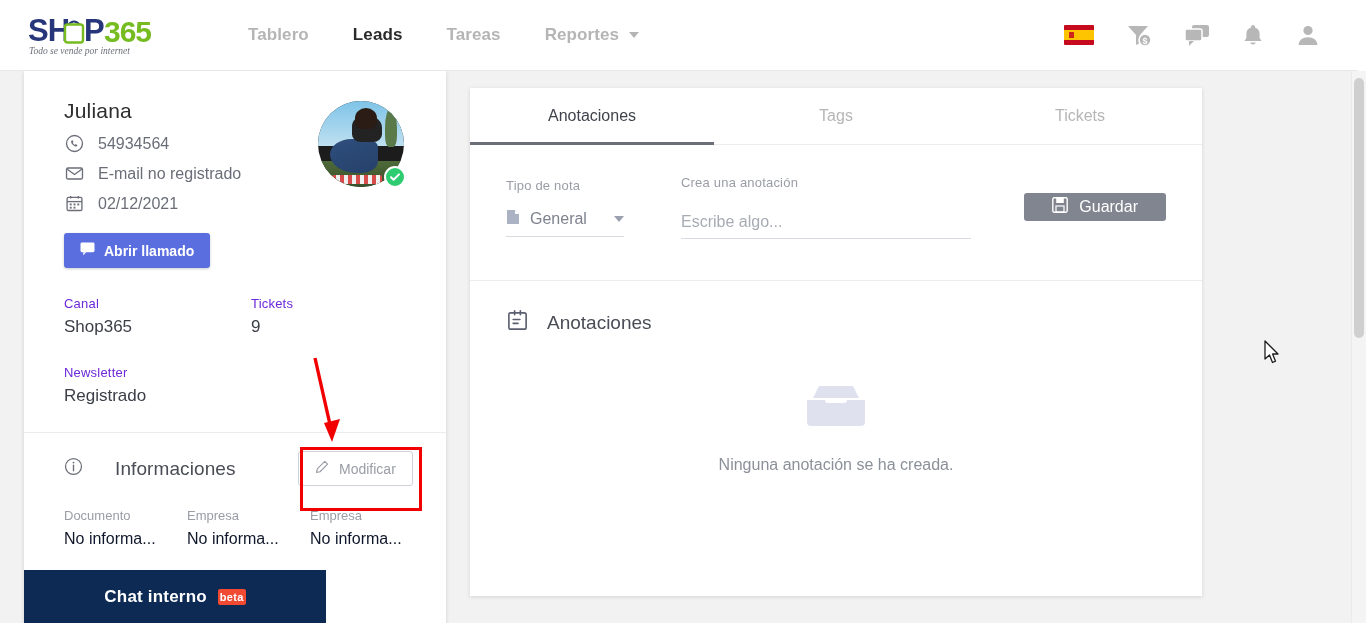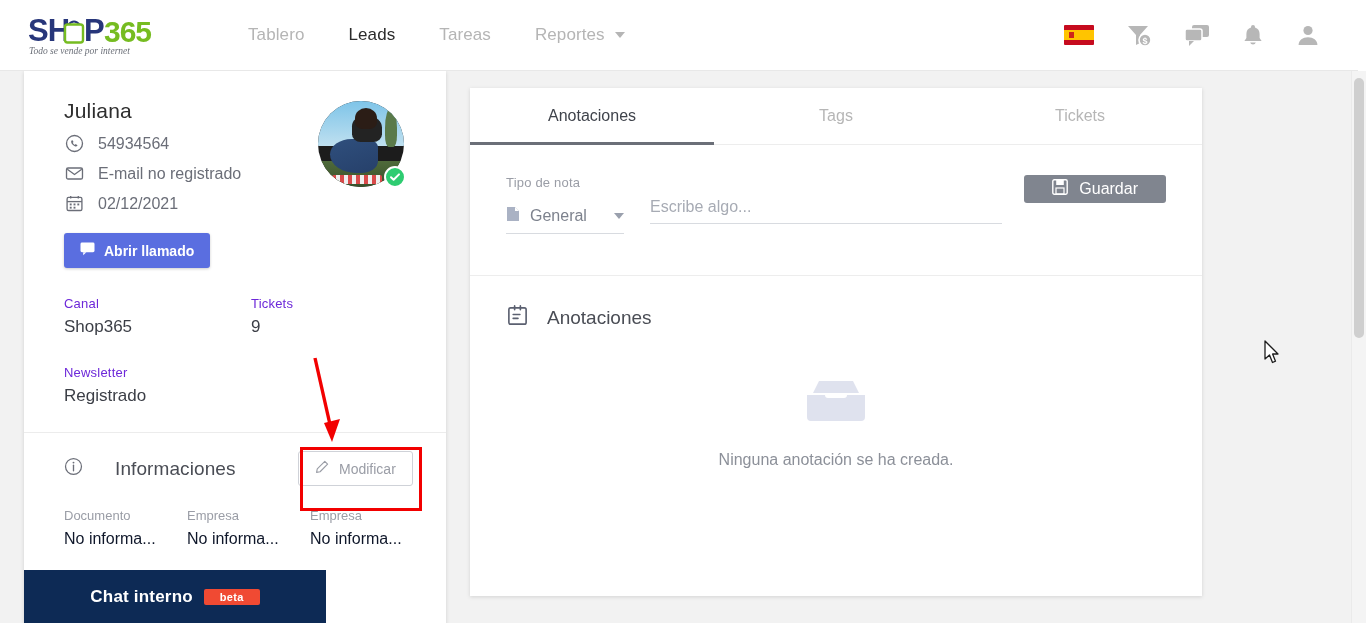--- a/index.html
+++ b/index.html
@@ -16,21 +16,21 @@
     position: absolute; top: 0; left: 0;
     width: 1358px; height: 71px;
     background: #ffffff;
     display: flex; align-items: center;
     border-bottom: 1px solid #e8e8e8;
     z-index: 20;
   }
   .logo { margin-left: 28px; width: 136px; height: 48px; position: relative; }
   .logo svg { display: block; }
 
-  .nav-links { display: flex; align-items: center; margin-left: 62px; }
+  .nav-links { display: flex; align-items: center; margin-left: 62px; font-weight: bold; }
   .nav-link {
     font-size: 17px; color: #b5b5b5; padding: 0 22px;
     letter-spacing: .1px; cursor: pointer; white-space: nowrap;
   }
   .nav-link.active { color: #2b2b2b; }
   .nav-link.with-caret { display: flex; align-items: center; gap: 10px; }
   .caret {
     width: 0; height: 0; border-left: 5px solid transparent;
     border-right: 5px solid transparent; border-top: 6px solid #b5b5b5;
     display: inline-block;
@@ -132,41 +132,41 @@
 
   
   .chat-bar {
     position: absolute; left: 24px; bottom: 0; width: 302px; height: 53px;
     background: #0d2a55; display: flex; align-items: center; justify-content: center;
     gap: 11px; z-index: 25; cursor: pointer;
   }
   .chat-bar .label { color: #fff; font-size: 17px; font-weight: bold; letter-spacing:.2px; }
   .chat-bar .beta {
     background: #f04a33; color: #fff; font-size: 11px; font-weight: bold;
-    padding: 2px 16px; border-radius: 2px; letter-spacing:.3px;
+    padding: 2px 2px; border-radius: 2px; letter-spacing:.3px;
   }
 
   
   .right-card {
     position: absolute; left: 470px; top: 88px;
     width: 732px; height: 508px;
     background: #fff; box-shadow: 0 1px 4px rgba(0,0,0,.13);
   }
   .tabs { display: flex; border-bottom: 1px solid #ededed; height: 57px; }
   .tab {
     flex: 1; display: flex; align-items: center; justify-content: center;
     font-size: 16px; color: #b6b6b6; cursor: pointer; position: relative;
   }
   .tab.active { color: #3f434b; }
   .tab.active::after {
     content: ""; position: absolute; left: 0; right: 0; bottom: -1px;
     height: 3px; background: #6b6f78;
   }
 
-  .note-form { display: flex; align-items: flex-start; padding: 30px 36px 0 36px; }
+  .note-form { display: flex; align-items: center; padding: 30px 36px 0 36px; gap: 31px; }
   .field-label { font-size: 13px; color: #9a9da6; letter-spacing:.2px; }
   .field-type { width: 118px; }
   .type-select {
     display: flex; align-items: center; gap: 10px;
     border-bottom: 1px solid #d8dbe0; padding: 8px 0 7px 0; margin-top: 8px;
     cursor: pointer;
   }
   .type-text { font-size: 16px; color: #7d828d; }
   .chev {
     margin-left: auto; width: 0; height: 0;
@@ -442,20 +442,21 @@
               <path d="M1 1h8l4 4v10H1z" fill="#aab2c4"></path>
               <path d="M9 1v4h4z" fill="#fff"></path>
             </svg>
           </span>
           <span class="type-text">General</span>
           <span class="chev"></span>
         </div>
       </div>
 
       <div class="field-note">
+        <div class="field-label">Crea una anotación</div>
         <input class="note-input" type="text" placeholder="Escribe algo..." style="">
       </div>
 
       <button class="btn-save">
         <span>
           <svg width="16" height="16" viewBox="0 0 16 16" xmlns="http://www.w3.org/2000/svg">
             <rect x="0.8" y="0.8" width="14.4" height="14.4" rx="1.4" fill="none" stroke="#fff" stroke-width="1.4"></rect>
             <rect x="4.2" y="1" width="7.6" height="5" fill="#fff"></rect>
             <rect x="4" y="9" width="8" height="6" fill="none" stroke="#fff" stroke-width="1.2"></rect>
           </svg>

